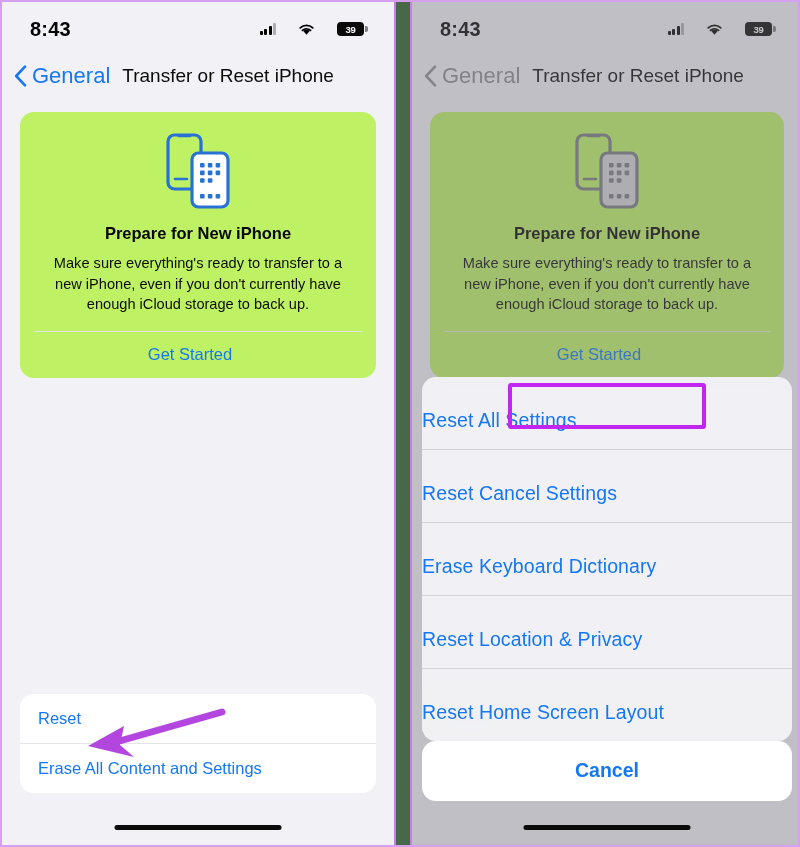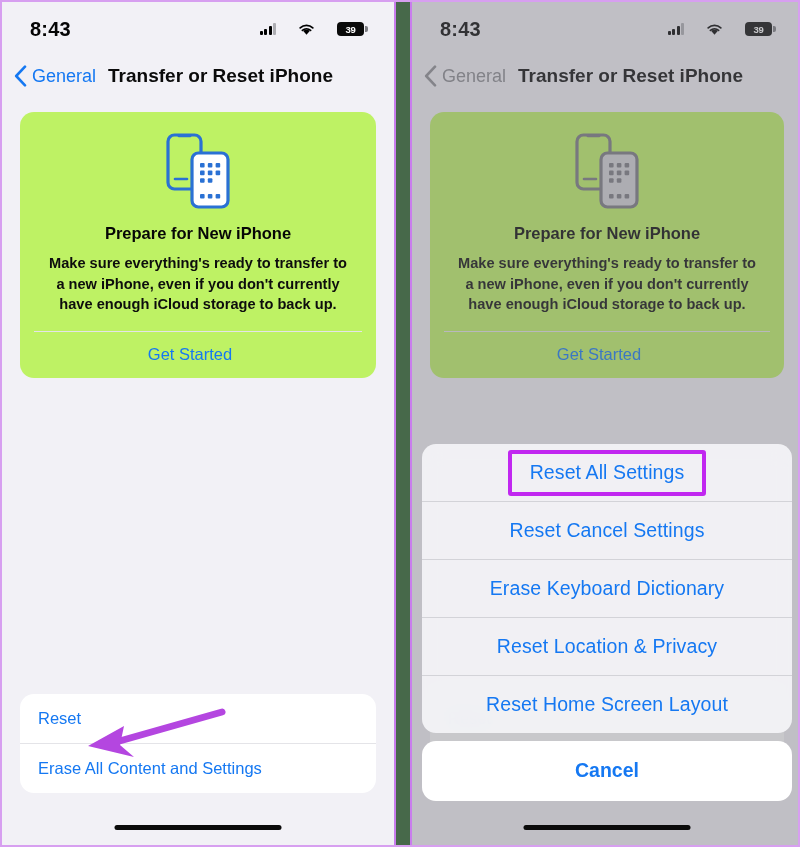--- a/index.html
+++ b/index.html
@@ -134,28 +134,28 @@
     padding: 6px 0 0 12px;
     height: 50px;
   }
   .back-chevron {
     width: 13px;
     height: 22px;
     margin-right: 5px;
     flex: none;
   }
   .back-label {
-    font-size: 18px;
+    font-size: 22px;
     color: #1578f2;
     margin-right: 12px;
     white-space: nowrap;
   }
   .nav-title {
     font-size: 19px;
-    font-weight: bold;
+    font-weight: normal;
     color: #0b0b0b;
     white-space: nowrap;
   }
 
   
   .card {
     margin: 14px 18px 0 18px;
     background: #bef264;
     border-radius: 14px;
   }
@@ -171,21 +171,20 @@
     font-size: 16.5px;
     font-weight: bold;
     color: #060606;
     margin-bottom: 10px;
   }
   .card-desc {
     font-size: 14.6px;
     line-height: 1.42;
     color: #0d0d0d;
     padding: 0 8px;
-    font-weight: bold;
   }
   .card-divider {
     height: 1px;
     background: #e4e4e8;
     margin: 0 14px;
   }
   .card-action {
     text-align: center;
     font-size: 16.5px;
     color: #1578f2;
@@ -262,29 +261,28 @@
   }
   .sheet-group {
     background: rgba(243,243,246,0.94);
     border-radius: 14px;
     overflow: hidden;
     backdrop-filter: blur(10px);
   }
   .sheet-item {
     font-size: 19.5px;
     color: #1578f2;
-    text-align: center;
-    padding: 17px 0 17px 0;
+    text-align: left;
+    padding: 32px 0 17px 0;
     letter-spacing: 0.1px;
   }
   .sheet-item + .sheet-item {
     border-top: 1px solid #d3d3d8;
   }
   .sheet-cancel {
-    margin-top: 8px;
     background: #ffffff;
     border-radius: 14px;
     font-size: 19.5px;
     font-weight: bold;
     color: #1578f2;
     text-align: center;
     padding: 18px 0 19px 0;
   }
 
   

